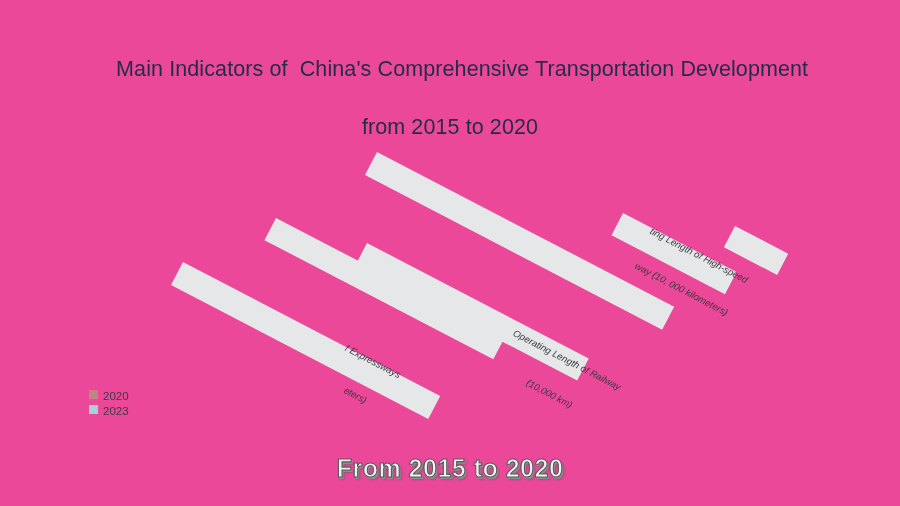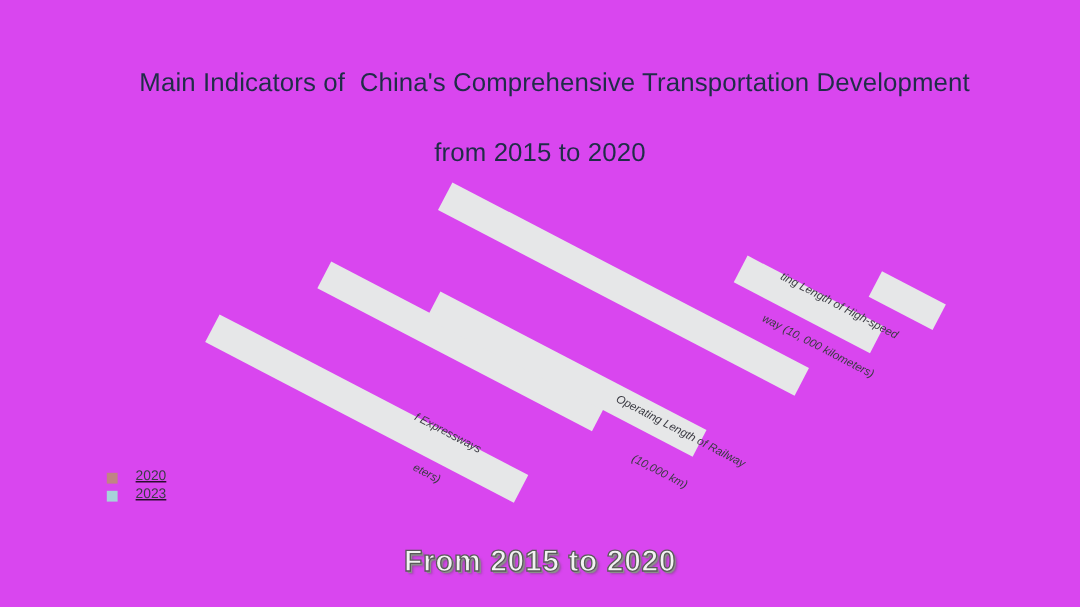--- a/index.html
+++ b/index.html
@@ -4,21 +4,21 @@
 <style>
   html, body {
     margin: 0;
     padding: 0;
     background: #ffffff;
   }
   #slide {
     position: relative;
     width: 900px;
     height: 506px;
-    background: #d946ef;
+    background: #ec4899;
     overflow: hidden;
     font-family: "Liberation Sans", sans-serif;
   }
 
   
   #chart-title {
     position: absolute;
     left: 0;
     top: 26px;
     width: 900px;
@@ -62,24 +62,23 @@
   #legend {
     position: absolute;
     left: 89px;
     top: 390px;
     display: flex;
     flex-direction: column;
     gap: 2px;
   }
   .legend-row {
     display: flex;
-    align-items: flex-end;
-    gap: 15px;
+    align-items: flex-start;
+    gap: 5px;
     height: 13px;
-    text-decoration: underline;
   }
   .legend-swatch {
     width: 9px;
     height: 9px;
     flex: 0 0 auto;
   }
   .legend-text {
     color: #3b3b46;
     font-size: 11.5px;
     line-height: 12px;

